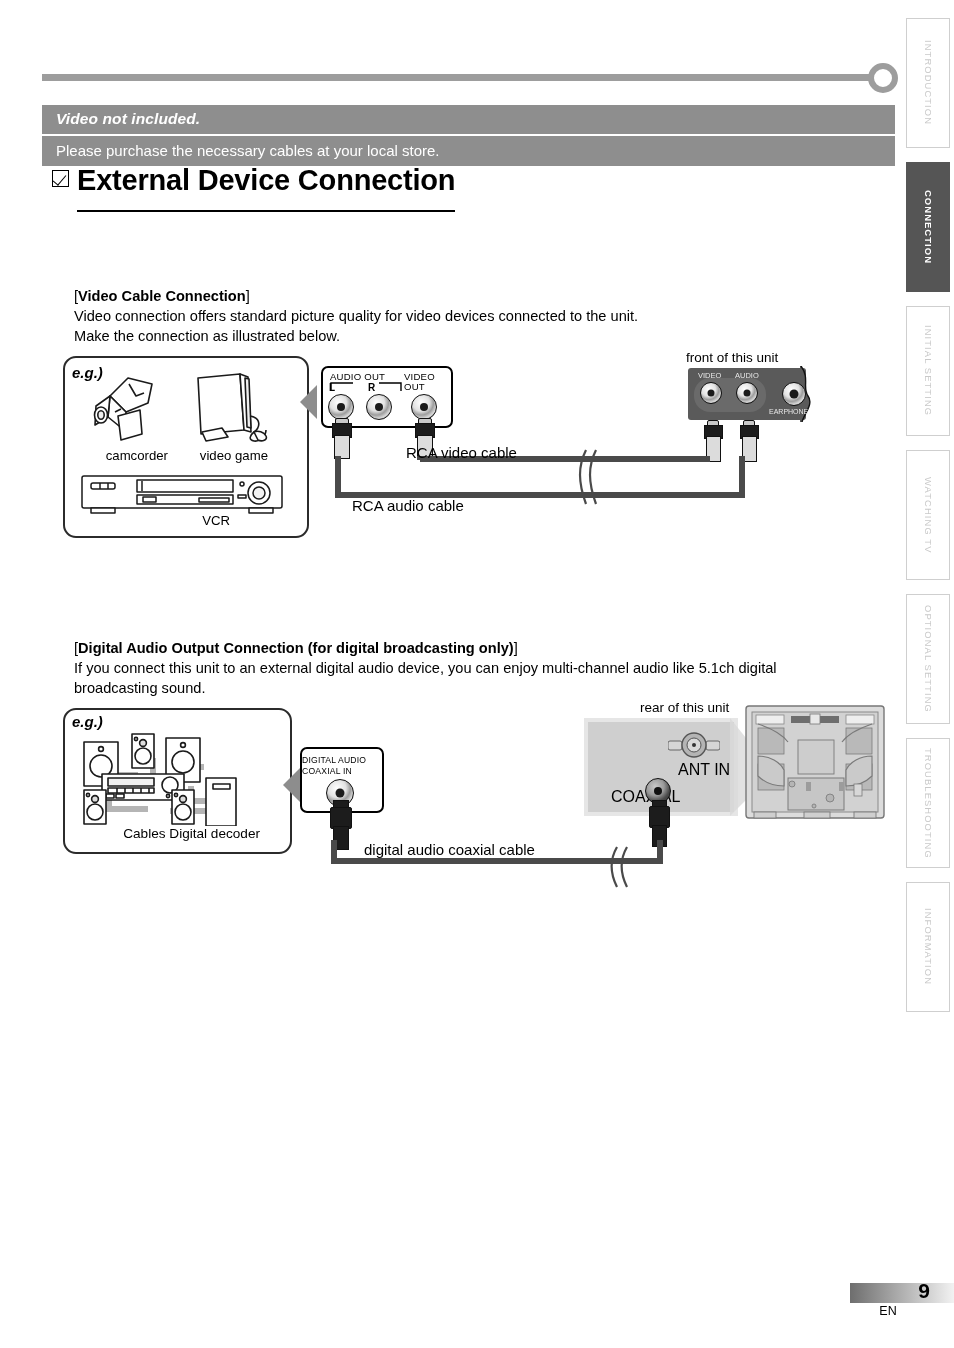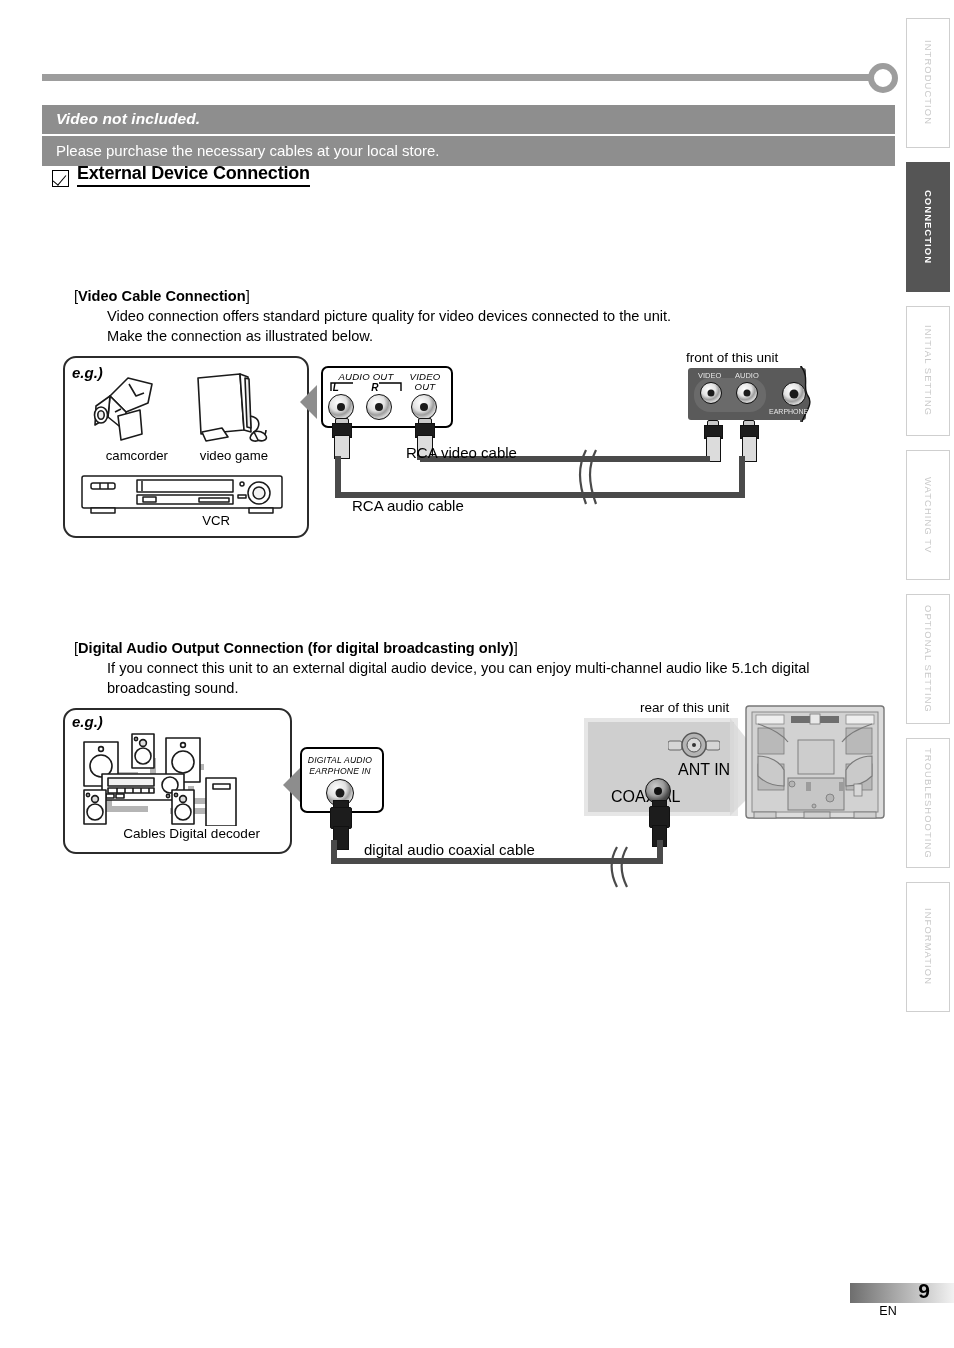--- a/index.html
+++ b/index.html
@@ -22,43 +22,43 @@
   #sec-head{position:absolute;left:52px;top:163px;display:flex;align-items:flex-start;gap:8px;}
   #sec-head .chk{
     width:17px;height:17px;border:1.6px solid #000;box-sizing:border-box;
     position:relative;margin-top:7px;flex:none;
   }
   #sec-head .chk:after{
     content:"";position:absolute;left:3px;top:1px;width:6px;height:12px;
     border-right:1.8px solid #000;border-bottom:1.8px solid #000;transform:rotate(40deg);
   }
   #sec-head .htext{
-    font-size:18px;font-weight:bold;letter-spacing:-.2px;line-height:1.2;
-    border-bottom:2.6px solid #000;padding-bottom:0;
+    font-size:29px;font-weight:bold;letter-spacing:-.2px;line-height:1.2;
+    border-bottom:2.6px solid #000;padding-bottom:12px;
   }
 
   
   .blk-title{position:absolute;font-size:14.6px;font-weight:bold;}
-  .blk-body{position:absolute;font-size:14.6px;line-height:19.5px;margin-left:33px;}
+  .blk-body{position:absolute;font-size:14.6px;line-height:19.5px;}
   .blk-title .plain{font-weight:normal;}
 
   
   .eg-box{
     position:absolute;border:2.2px solid #2b2b2b;border-radius:13px;background:#fff;
   }
   .eg-label{position:absolute;font-size:15px;font-weight:bold;font-style:italic;}
   .cap{position:absolute;font-size:13.2px;text-align:right;}
   .smallcap{position:absolute;font-size:13.5px;}
 
   
   .tri-left{position:absolute;width:0;height:0;border-top:17px solid transparent;border-bottom:17px solid transparent;border-right:17px solid #8d8d8d;}
 
   
   .jackpanel{position:absolute;border:2.2px solid #000;border-radius:7px;background:#fff;}
-  .jp-text{position:absolute;font-size:9.6px;text-align:center;letter-spacing:.2px;line-height:11px;font-style:italic;}
+  .jp-text{position:absolute;font-size:9.6px;letter-spacing:.2px;line-height:11px;}
 
   
   .rca{position:absolute;border-radius:50%;background:
       radial-gradient(circle at 38% 32%, #ffffff 0%, #e2e2e2 38%, #9d9d9d 56%, #d9d9d9 72%, #6f6f6f 88%, #2f2f2f 100%);
       border:1.6px solid #111;box-sizing:border-box;}
   .rca .hole{position:absolute;left:50%;top:50%;transform:translate(-50%,-50%);border-radius:50%;background:#1b1b1b;}
 
   
   .plug{position:absolute;}
   .plug .tipband{background:#c9c9c9;border:1.5px solid #111;border-radius:2px;}
@@ -324,21 +324,21 @@
       <circle cx="98" cy="67" r="1.6"></circle>
     </g>
   </svg>
 </div>
 <div class="cap" style="left:100px;top:826px;width:160px;font-size:13.6px;">Cables Digital decoder</div>
 
 <div class="tri-left" style="left:283px;top:768px;"></div>
 
 <div class="jackpanel" style="left:300px;top:747px;width:80px;height:62px;"></div>
 <div class="jp-text" style="left:302px;top:755px;width:76px;font-size:8.6px;">DIGITAL AUDIO</div>
-<div class="jp-text" style="left:302px;top:766px;width:76px;font-size:8.6px;">EARPHONE IN</div>
+<div class="jp-text" style="left:302px;top:766px;width:76px;font-size:8.6px;">COAXIAL IN</div>
 <div class="rca" style="left:326px;top:779px;width:28px;height:28px;">
     <div class="hole" style="width:9px;height:9px;"></div>
   </div>
 
 <div class="plug" style="left:329px;top:800px;">
   <div class="blackband" style="position:absolute;left:4px;top:0;width:14px;height:8px;"></div>
   <div class="blackband" style="position:absolute;left:1px;top:7px;width:20px;height:20px;border-radius:2px;"></div>
   <div class="blackband" style="position:absolute;left:4px;top:26px;width:14px;height:22px;"></div>
 </div>
 

